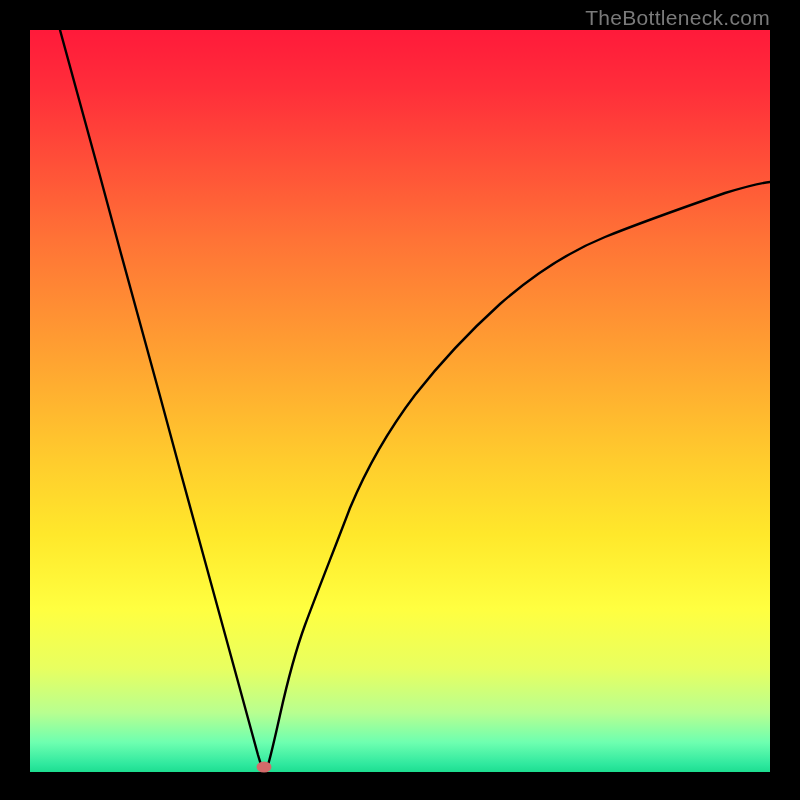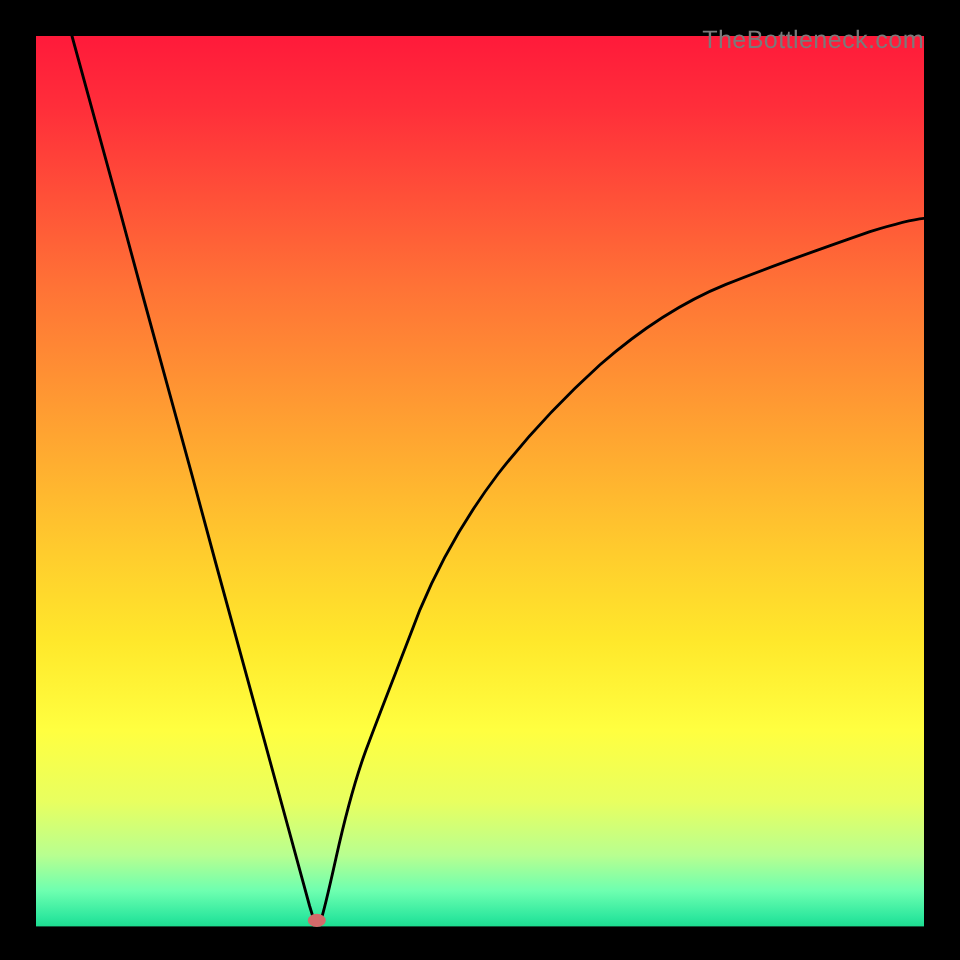--- a/index.html
+++ b/index.html
@@ -43,21 +43,20 @@
     );
   }
   .watermark {
     position: absolute;
     top: 6px;
     right: 30px;
     color: #7a7a7a;
     font-size: 21px;
     font-weight: 500;
     letter-spacing: 0.3px;
-    margin-top: 16px;
   }
   .curve-svg {
     position: absolute;
     top: 30px;
     left: 30px;
     width: 740px;
     height: 742px;
   }
   .marker {
     position: absolute;

